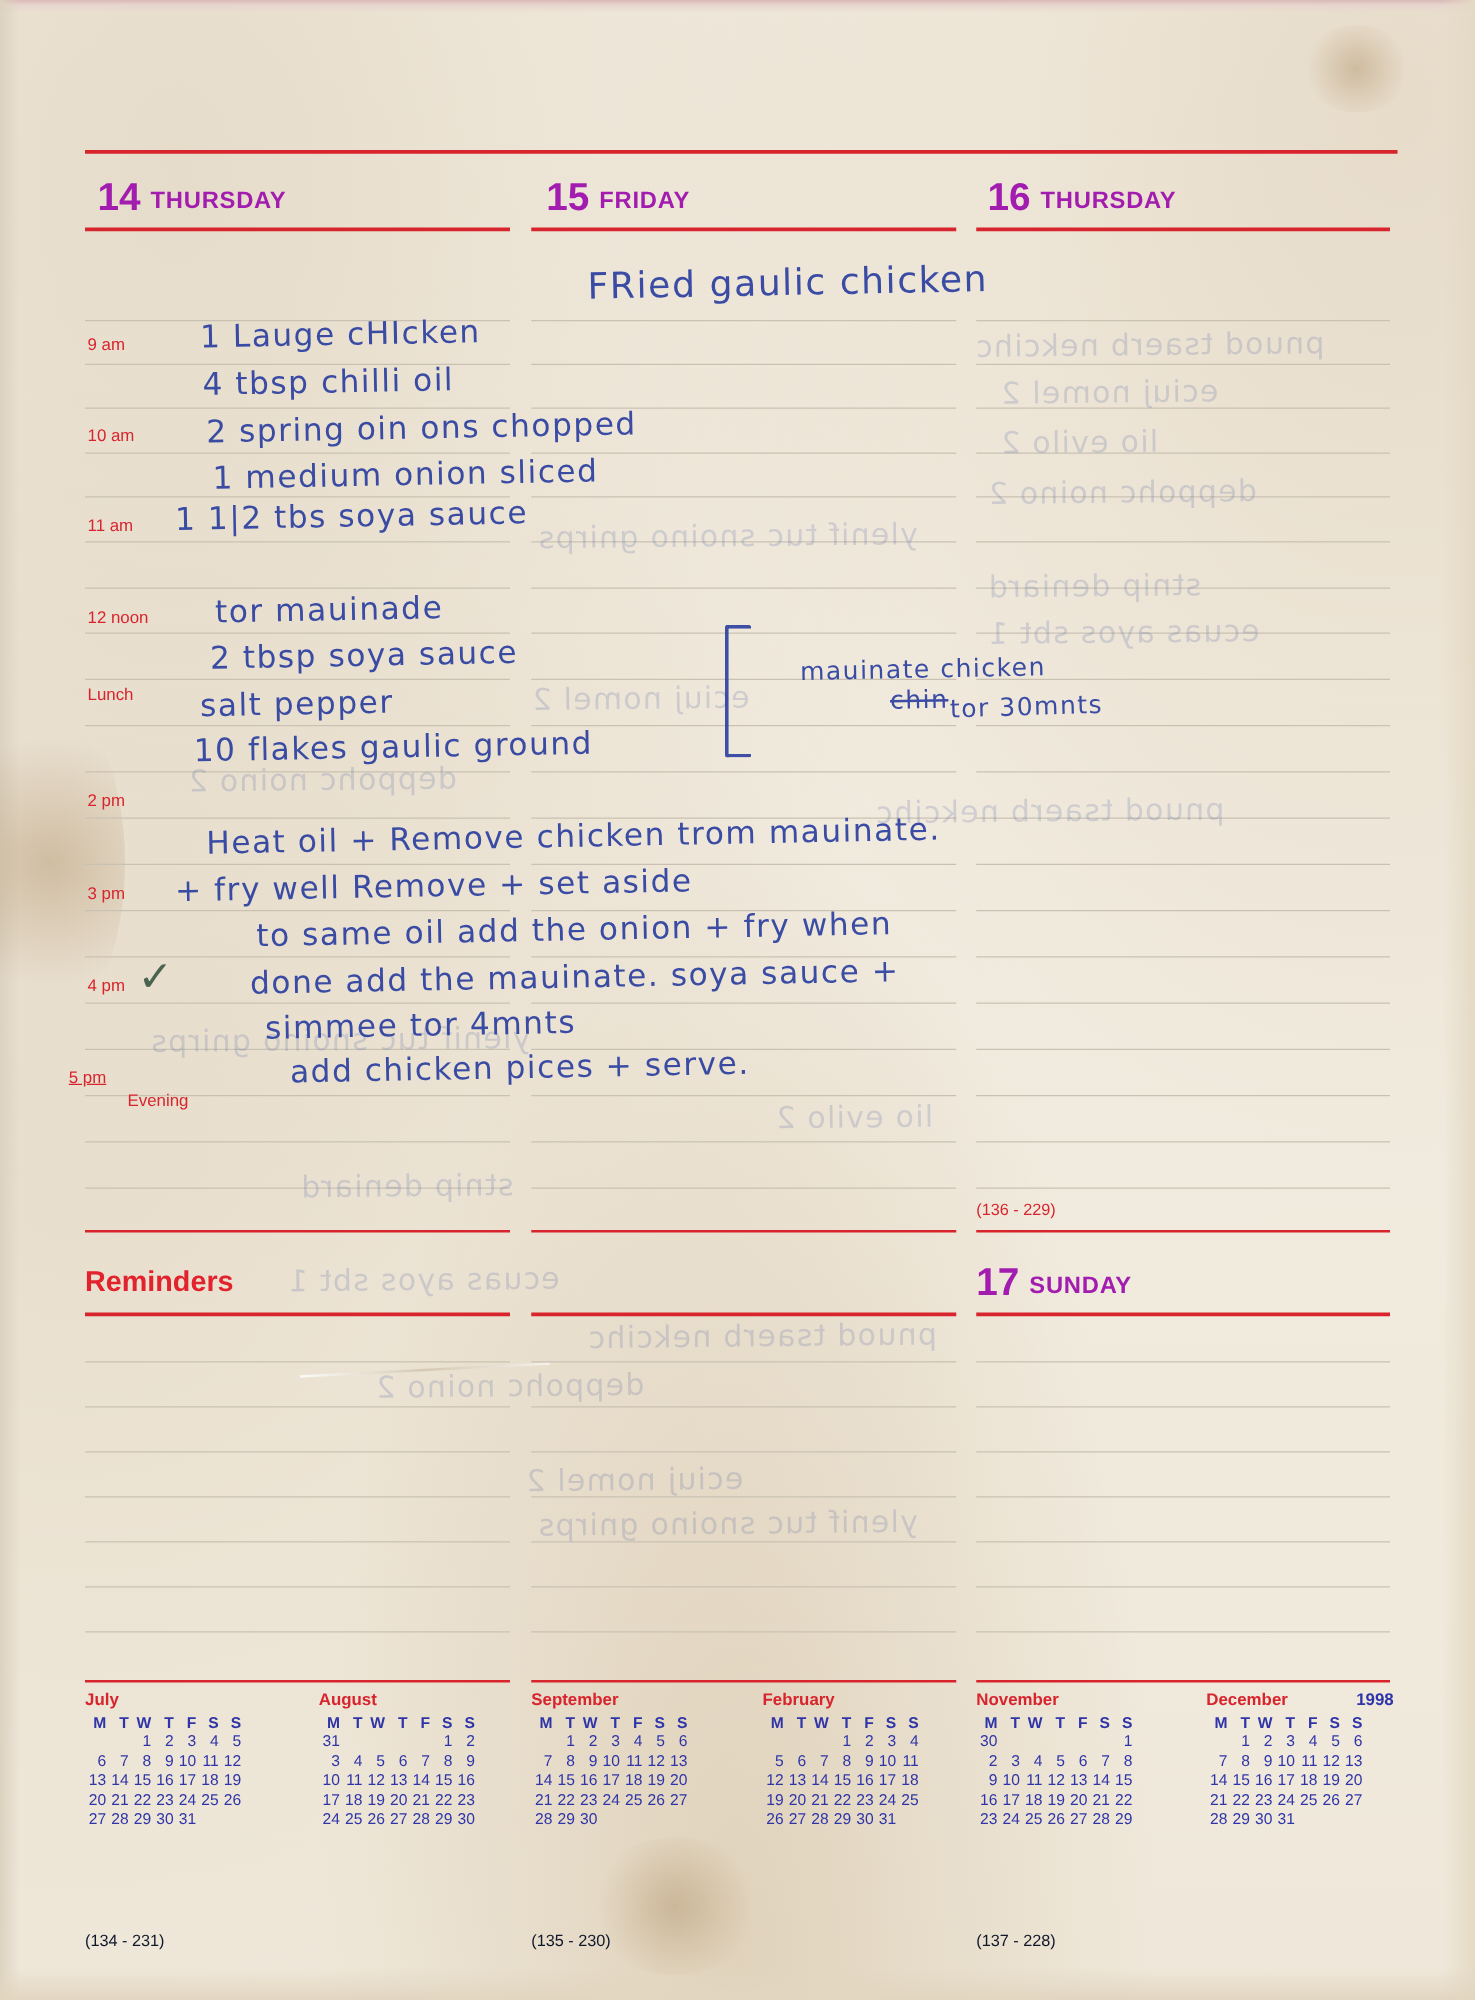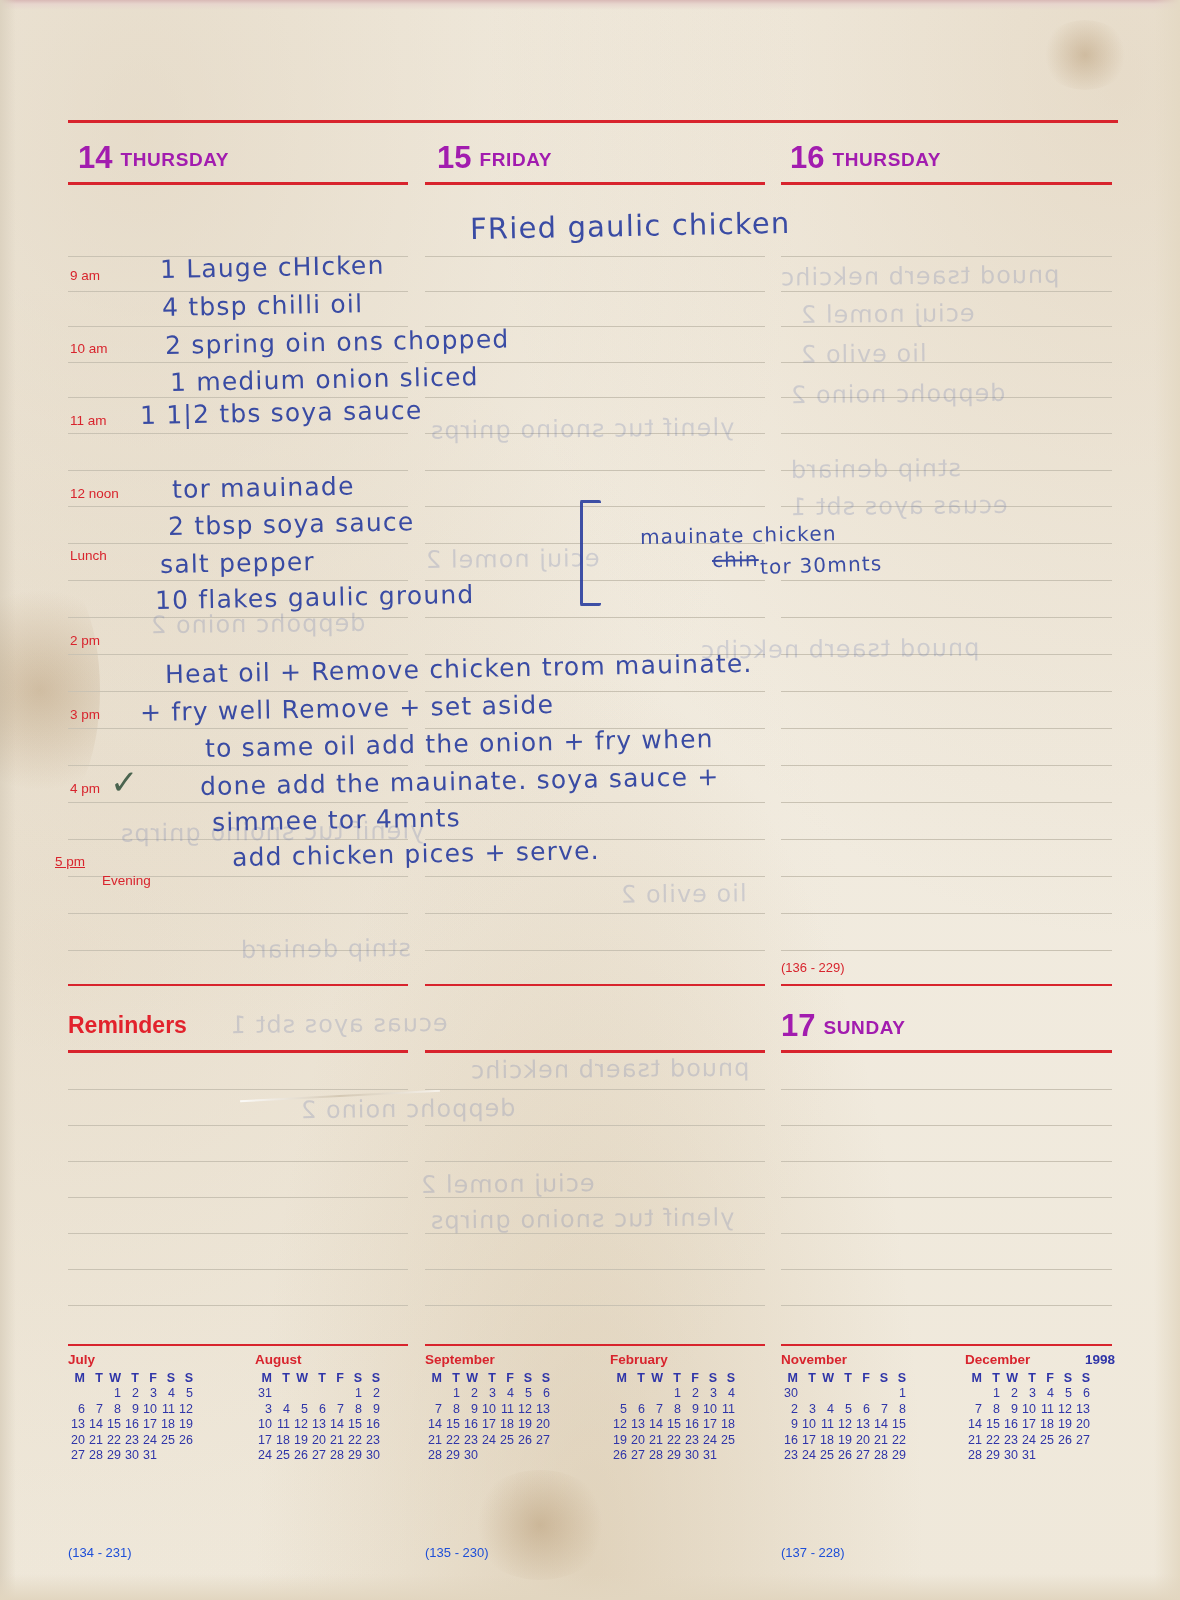--- a/index.html
+++ b/index.html
@@ -72,21 +72,21 @@
   }
 
   
   .cal{position:absolute;color:#2f35a8;font-size:12.5px;line-height:15.5px;}
   .cal .cname{color:#d8242d;font-weight:bold;font-size:13.5px;margin-bottom:3px;}
   .cal .cyear{color:#2f35a8;font-weight:bold;float:right;}
   .cal table{border-collapse:collapse;}
   .cal td{width:16px;text-align:right;padding:0 1px;font-size:12.5px;color:#2f35a8;}
   .cal td.h{font-weight:bold;}
   .calrule{position:absolute;height:2px;background:#d8242d;}
-  .calcode{position:absolute;color:#1d4ed8;font-size:13px;text-align:center;}
+  .calcode{position:absolute;color:#0f172a;font-size:13px;text-align:center;}
 
   
   .hw{
     position:absolute;
     color:#2b3fa0;
     font-family:"DejaVu Sans", sans-serif;
     font-size:25px;
     letter-spacing:1.2px;
     white-space:nowrap;
     transform-origin:left center;

